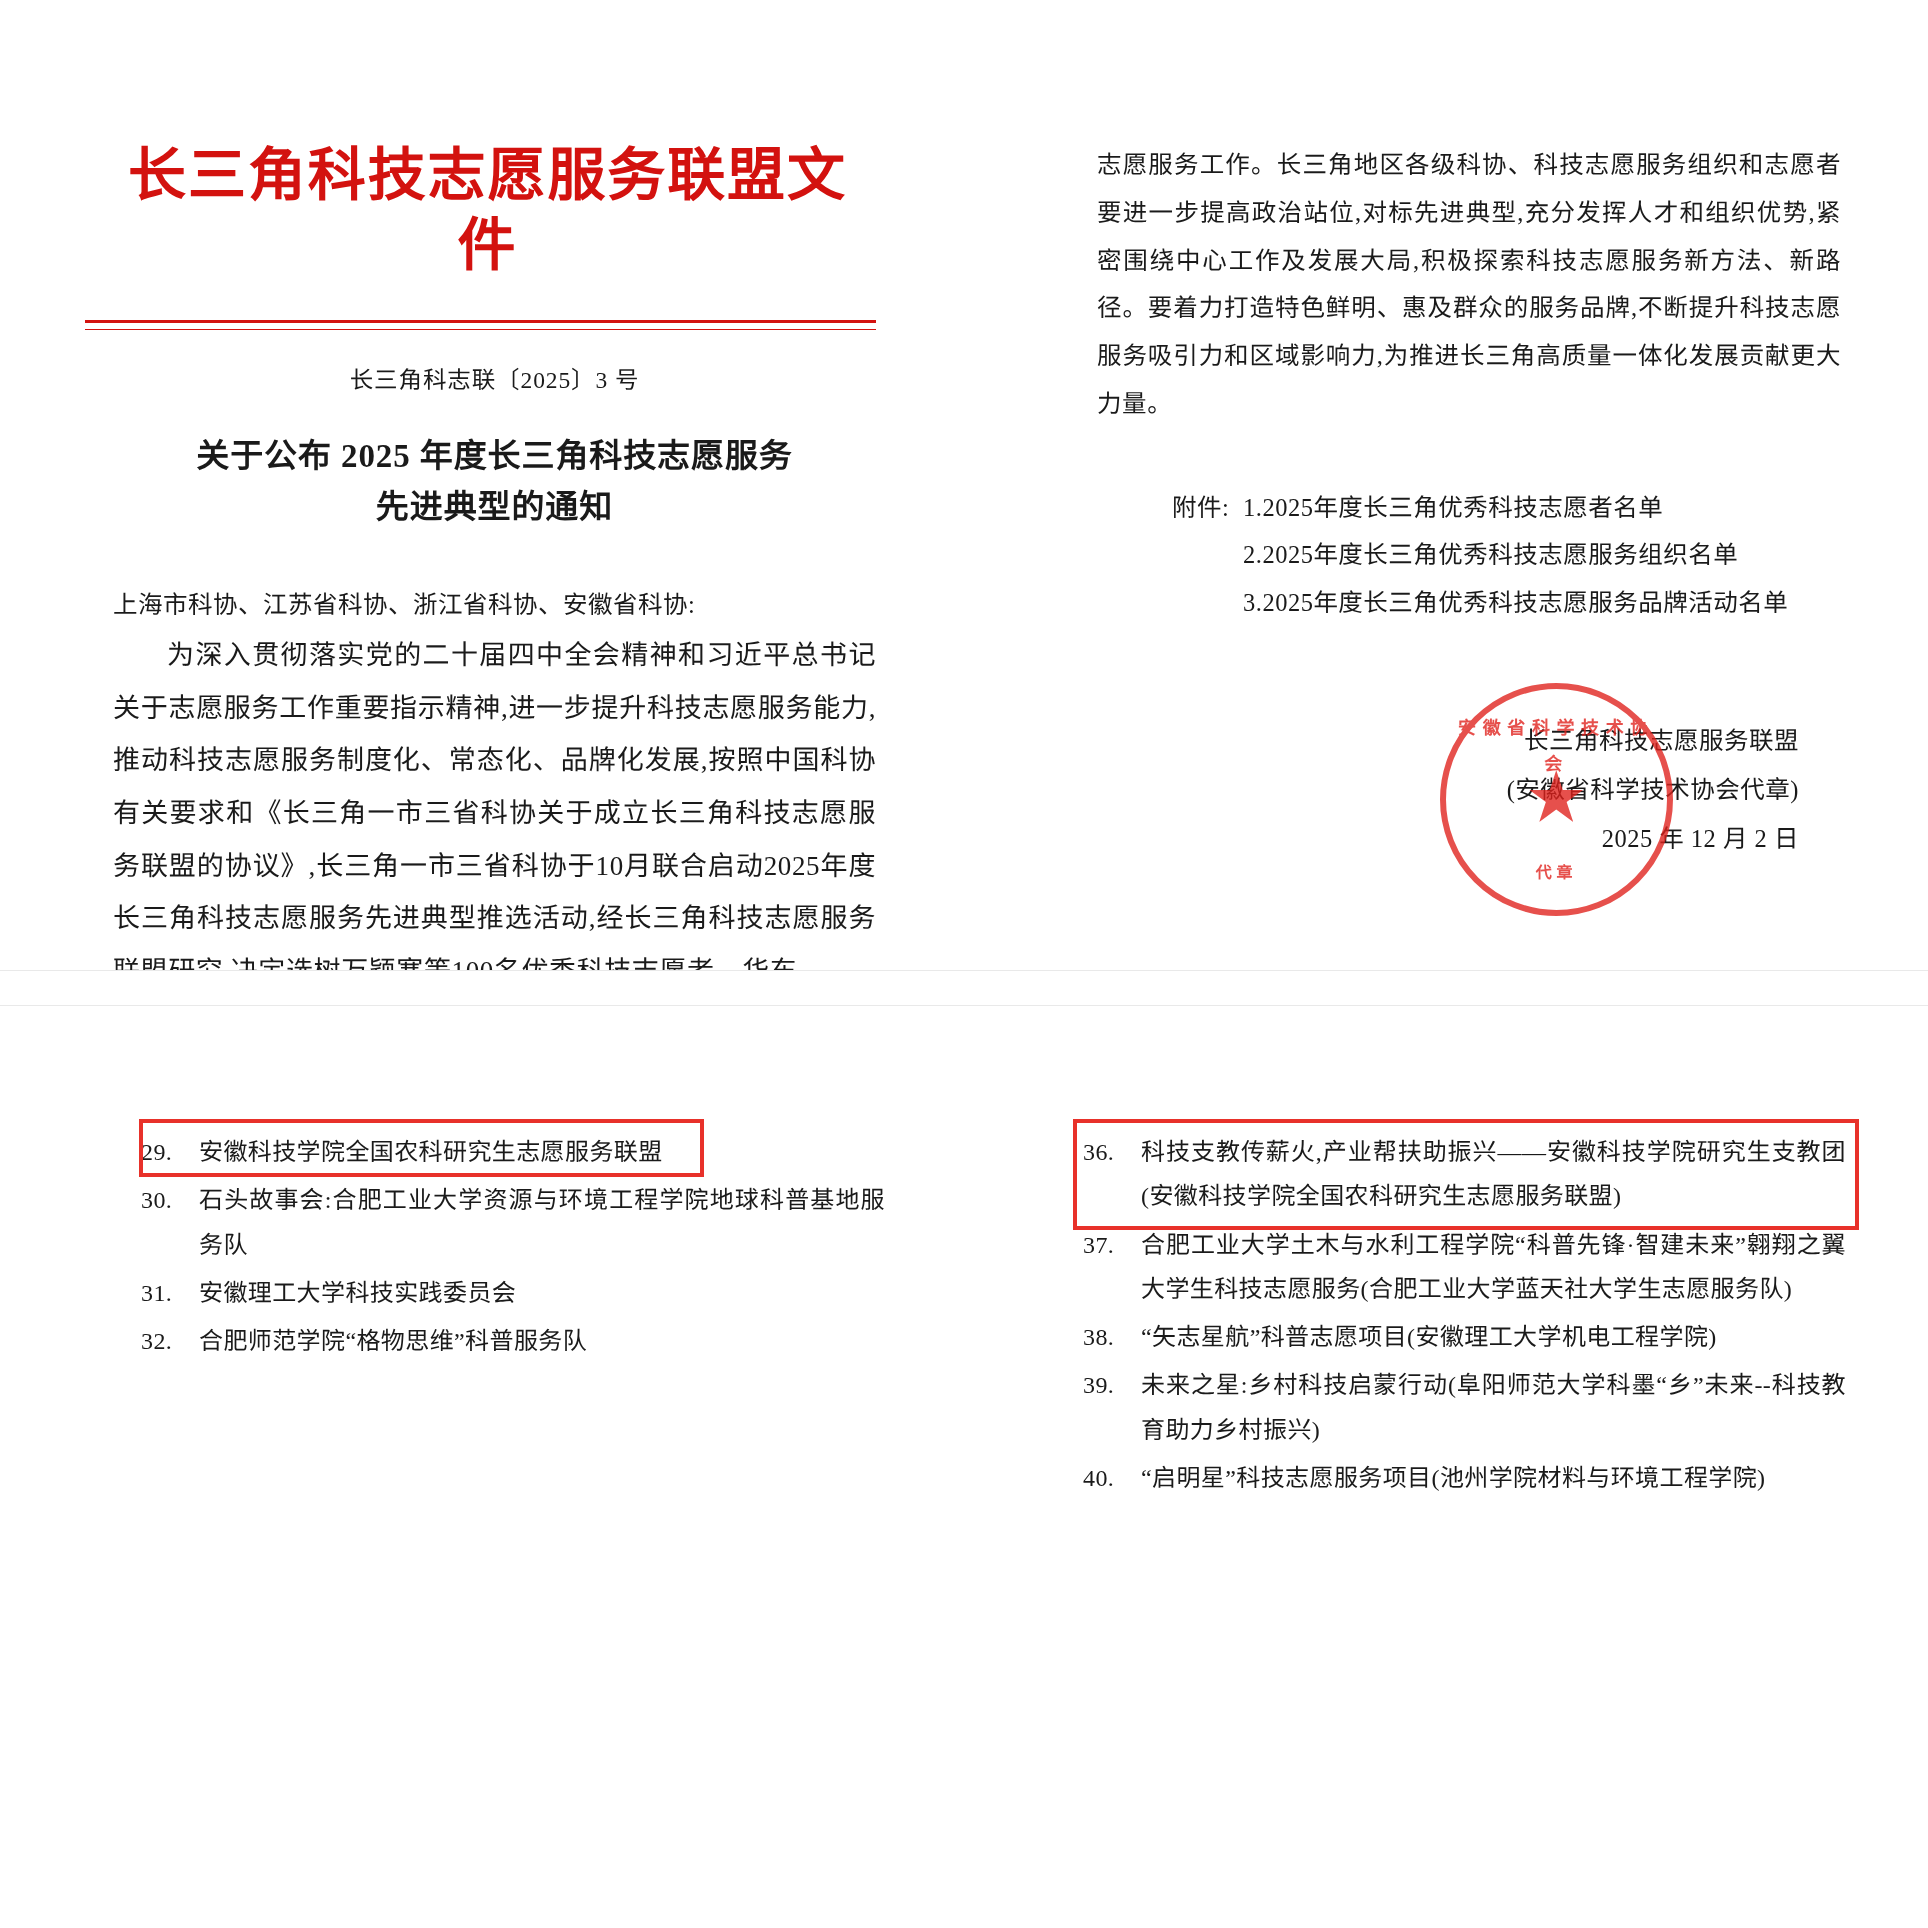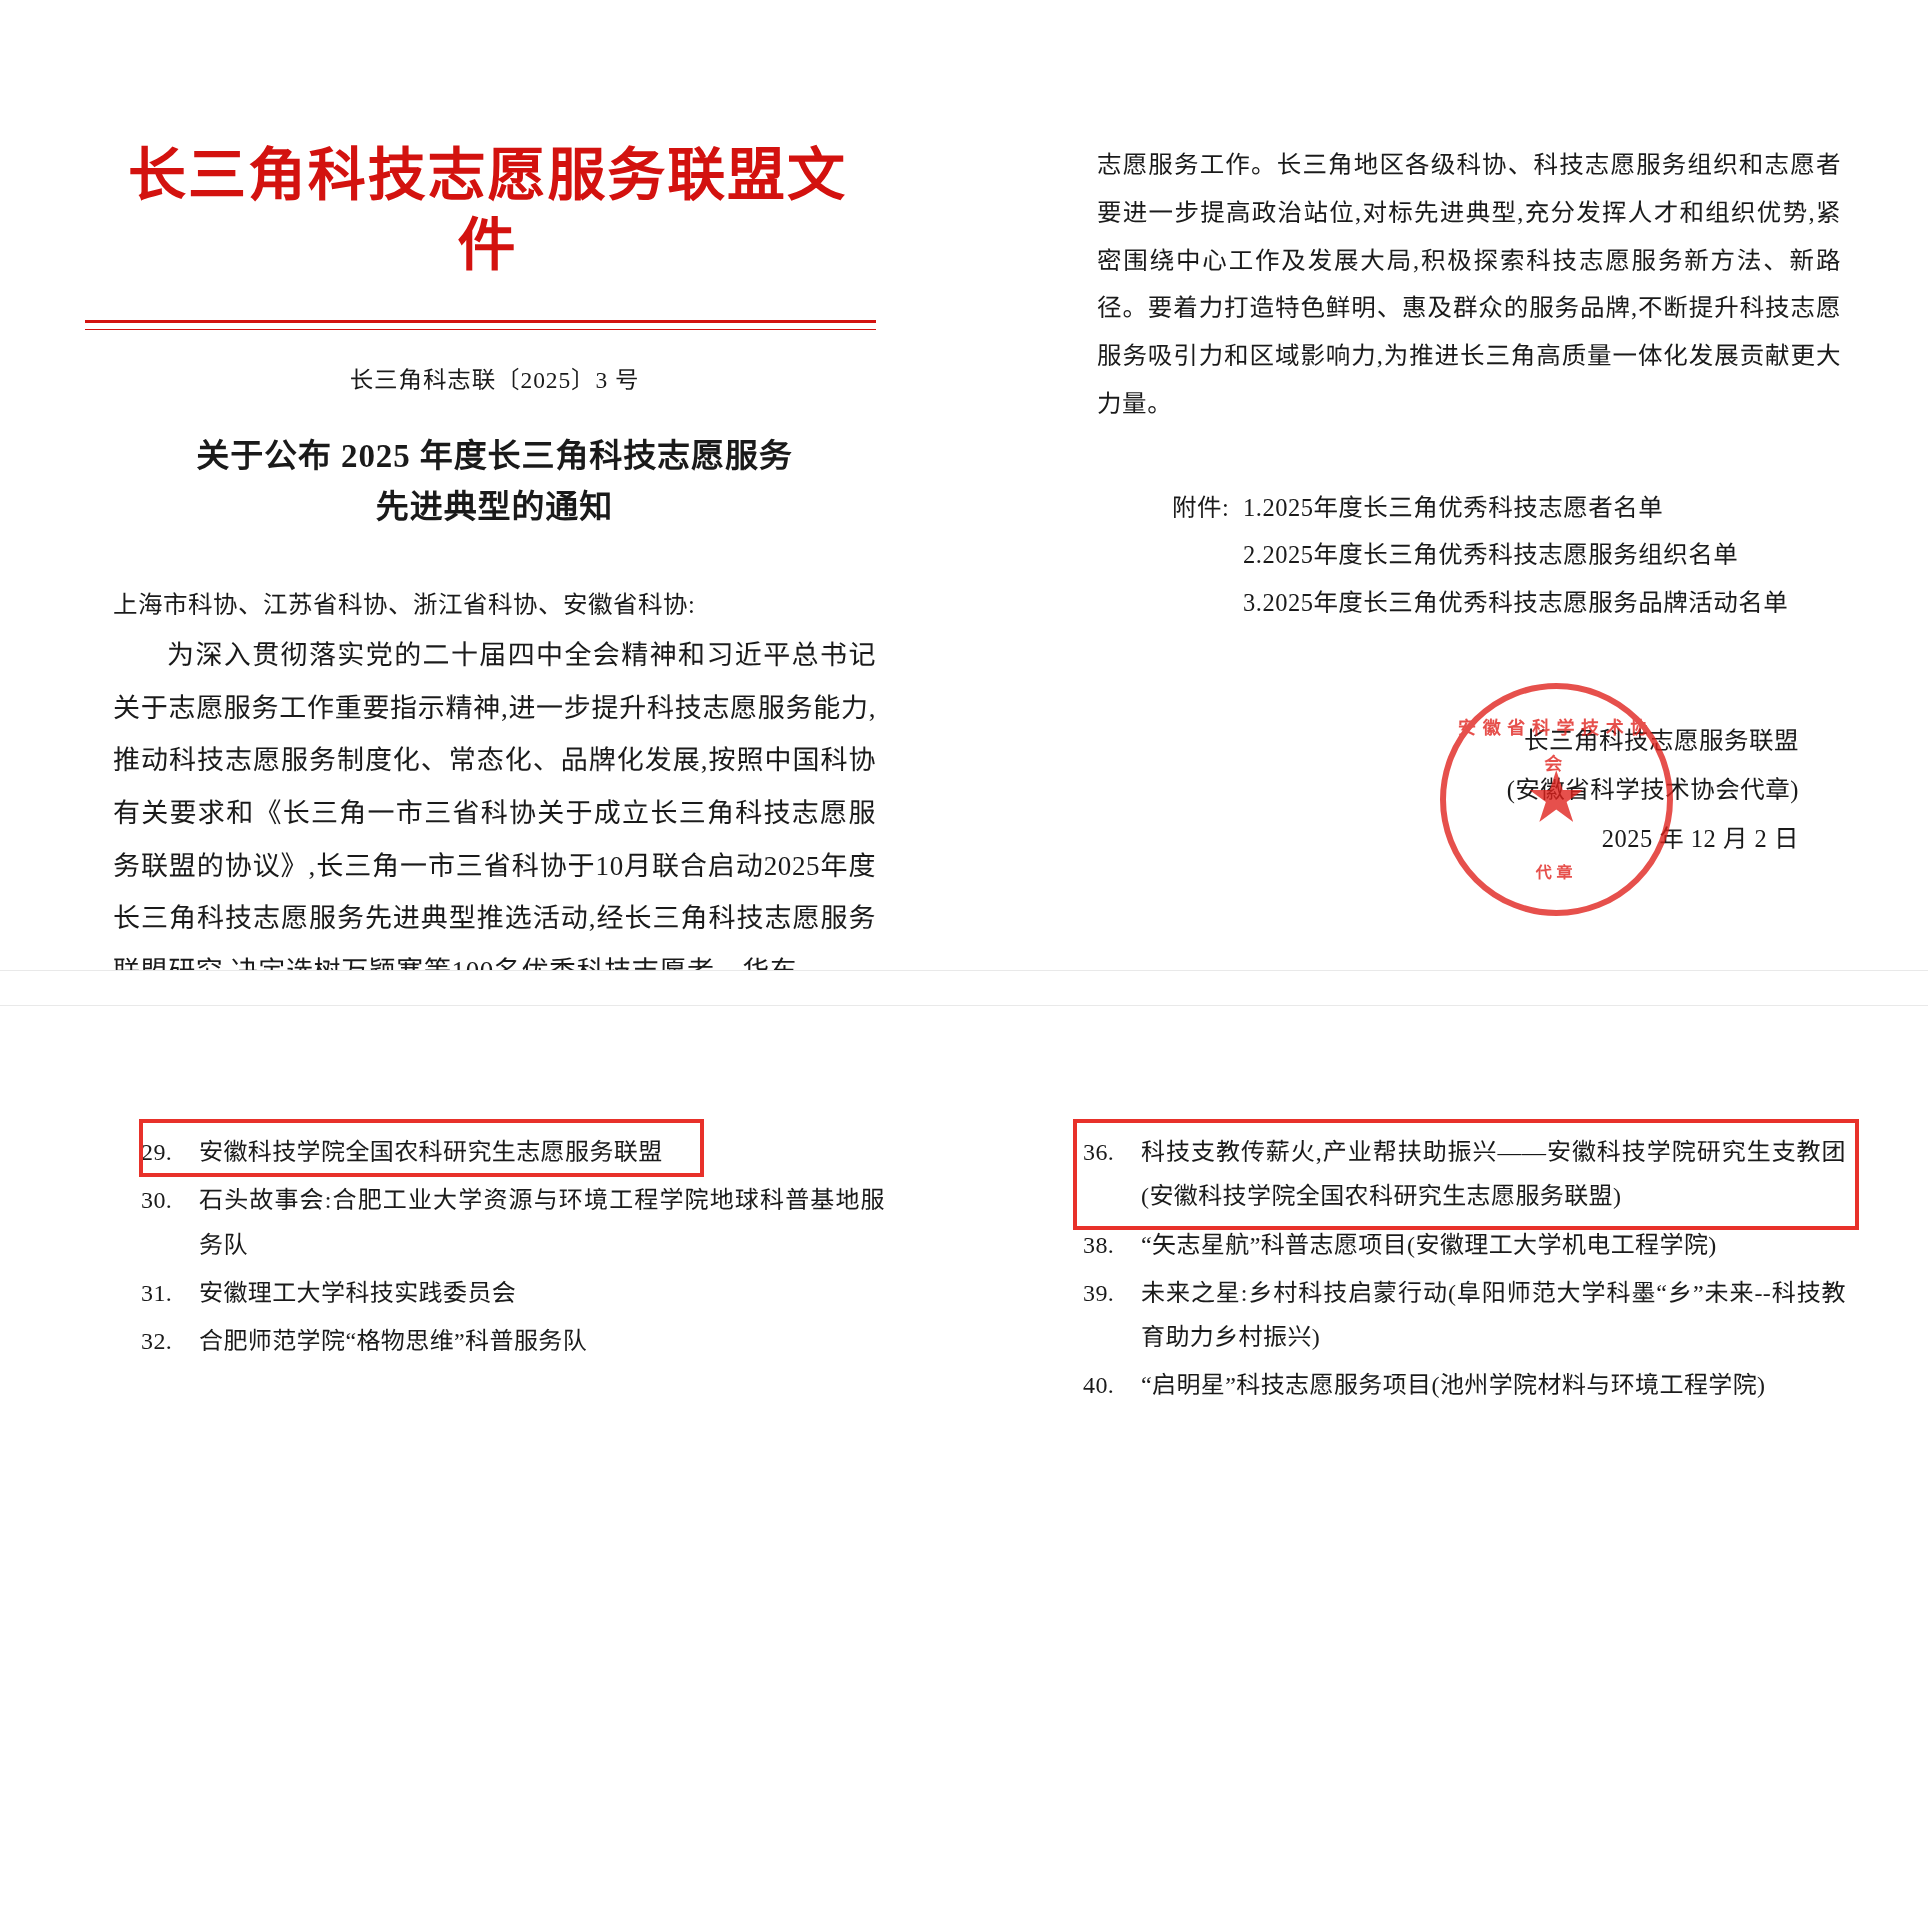--- a/index.html
+++ b/index.html
@@ -304,20 +304,24 @@
       <div class="li-text">合肥师范学院“格物思维”科普服务队</div>
     </div>
   </div>
 
   <div class="list-right">
     <div class="list-item">
       <div class="li-num">36.</div>
       <div class="li-text">科技支教传薪火,产业帮扶助振兴——安徽科技学院研究生支教团(安徽科技学院全国农科研究生志愿服务联盟)</div>
     </div>
     <div class="list-item">
+      <div class="li-num">37.</div>
+      <div class="li-text">合肥工业大学土木与水利工程学院“科普先锋·智建未来”翱翔之翼大学生科技志愿服务(合肥工业大学蓝天社大学生志愿服务队)</div>
+    </div>
+    <div class="list-item">
       <div class="li-num">38.</div>
       <div class="li-text">“矢志星航”科普志愿项目(安徽理工大学机电工程学院)</div>
     </div>
     <div class="list-item">
       <div class="li-num">39.</div>
       <div class="li-text">未来之星:乡村科技启蒙行动(阜阳师范大学科墨“乡”未来--科技教育助力乡村振兴)</div>
     </div>
     <div class="list-item">
       <div class="li-num">40.</div>
       <div class="li-text">“启明星”科技志愿服务项目(池州学院材料与环境工程学院)</div>

